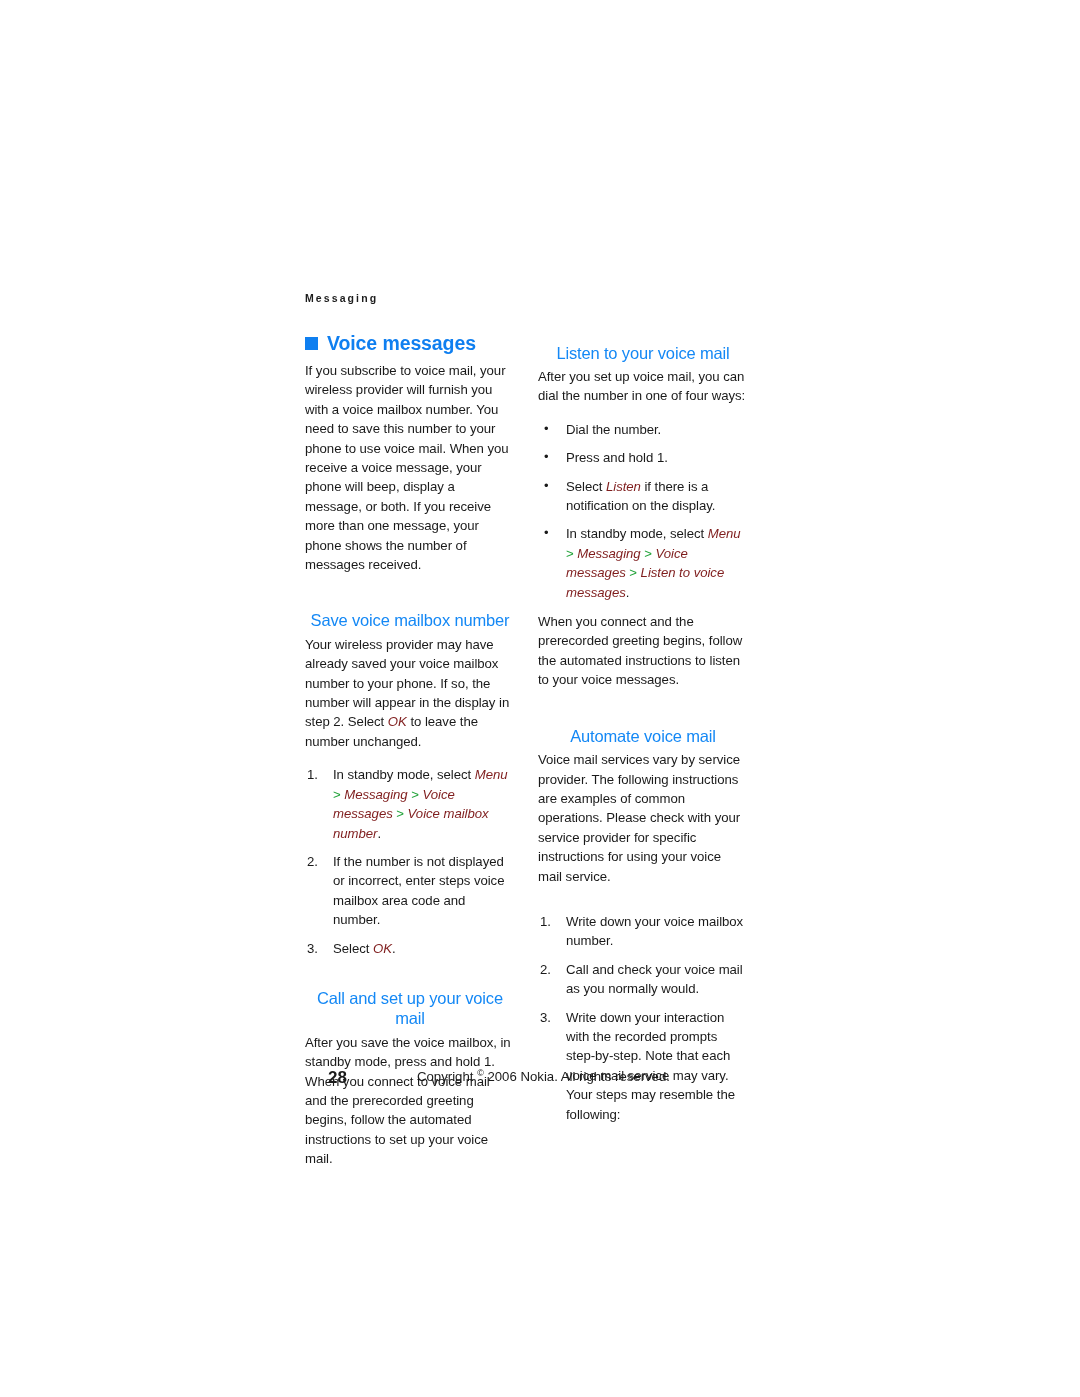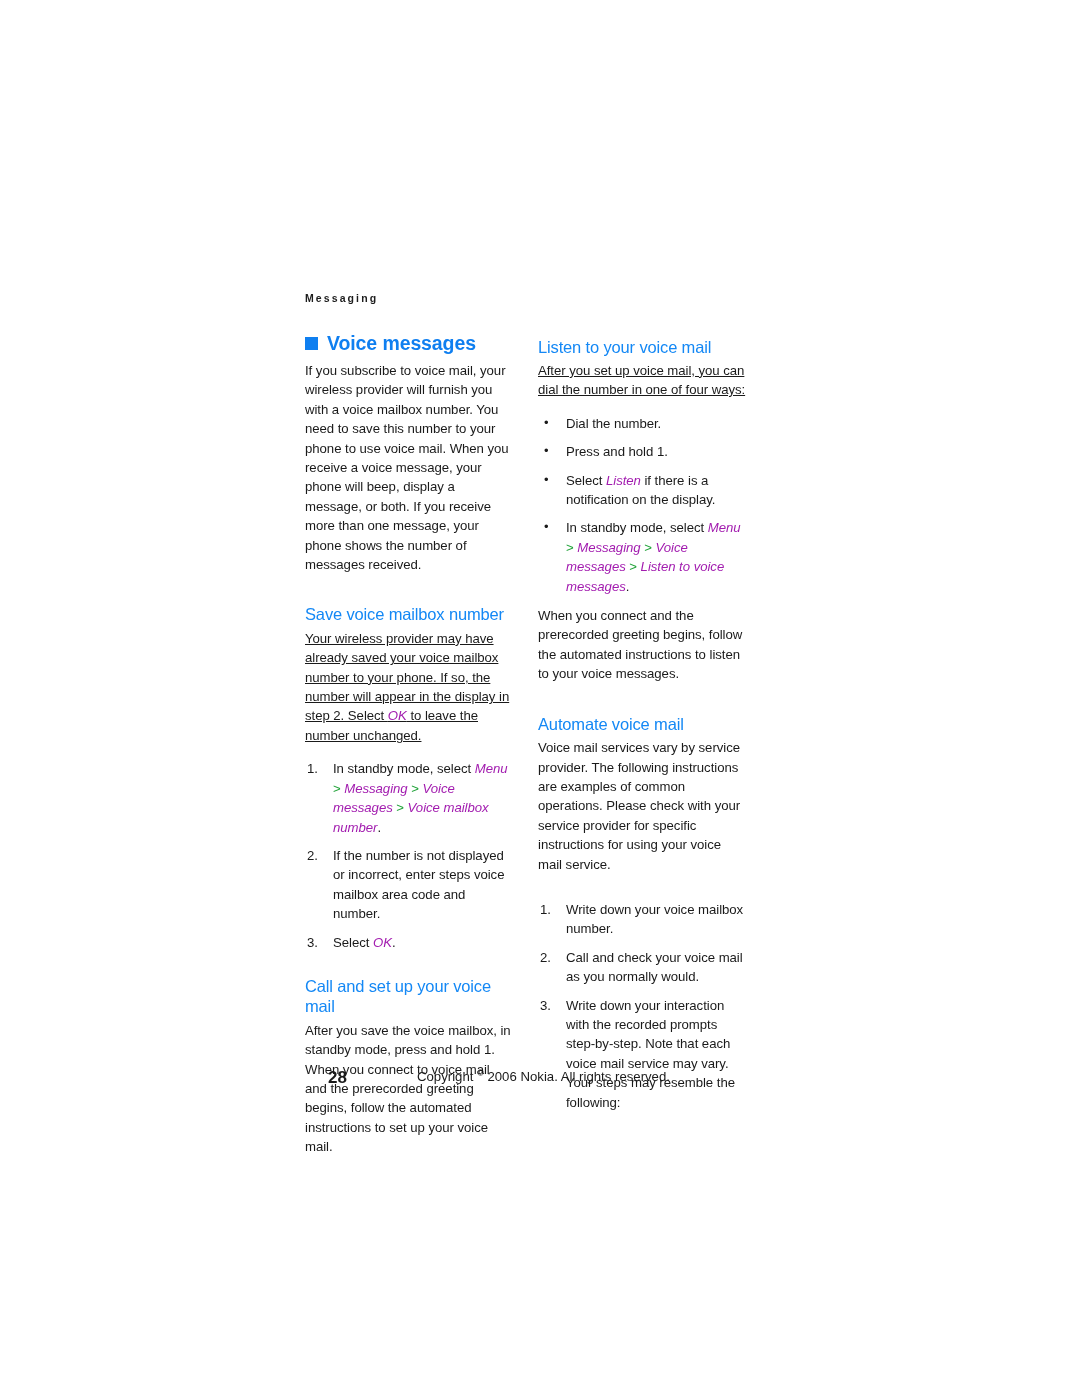--- a/index.html
+++ b/index.html
@@ -62,34 +62,35 @@
     height: 13px;
     background: #0f7ff0;
     flex: 0 0 13px;
   }
 
   h2.sec {
     color: #1488f5;
     font-size: 16.5px;
     font-weight: normal;
     line-height: 1.24;
-    margin: 4px 0 4px 0;
+    margin: 10px 0 4px 0;
     letter-spacing: -0.15px;
+    text-align: center;
   }
   h2.sec.tight { margin-bottom: 2px; }
 
   p.body {
     font-size: 13.2px;
     line-height: 1.47;
     margin: 0 0 16px 0;
     color: #1a1a1a;
     letter-spacing: -0.05px;
   }
   p.body.last { margin-bottom: 0; }
-  p.body.nogap { margin-bottom: 14px; text-decoration: underline; }
+  p.body.nogap { margin-bottom: 14px; }
 
   .spacer-lg { height: 20px; }
   .spacer-sm { height: 10px; }
 
   
   ol.steps, ul.bullets {
     list-style: none;
     margin: 0;
     padding: 0;
     font-size: 13.2px;
@@ -110,21 +111,21 @@
     text-align: left;
   }
   ul.bullets > li .marker {
     position: absolute;
     left: 6px;
     top: -1px;
     font-size: 13px;
     line-height: 1.47;
   }
 
-  .hi { color: #a21caf; font-style: italic; }
+  .hi { color: #7f1d1d; font-style: italic; }
   .gt { color: #22a33a; font-style: normal; }
 
   
   .footer {
     position: absolute;
     left: 305px;
     top: 1068px;
     width: 472px;
     font-size: 13.2px;
     color: #1a1a1a;

